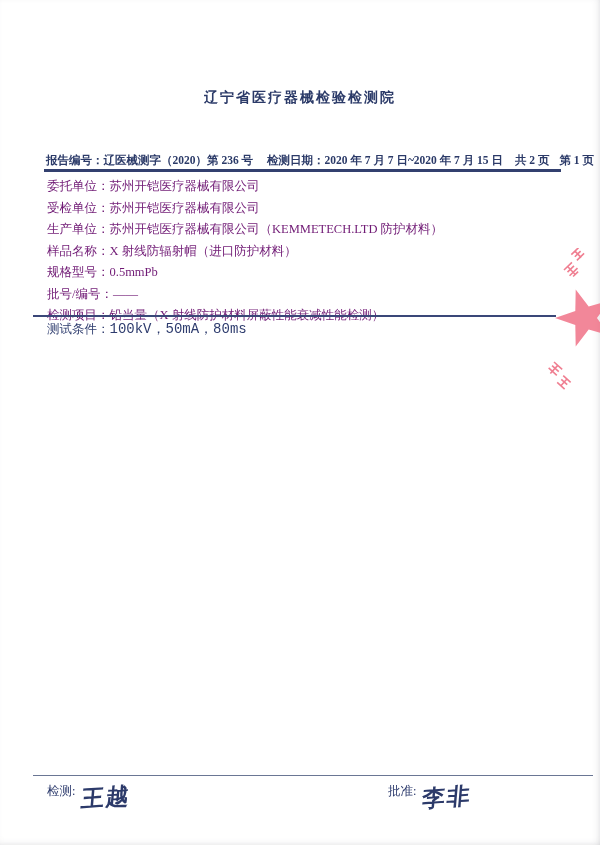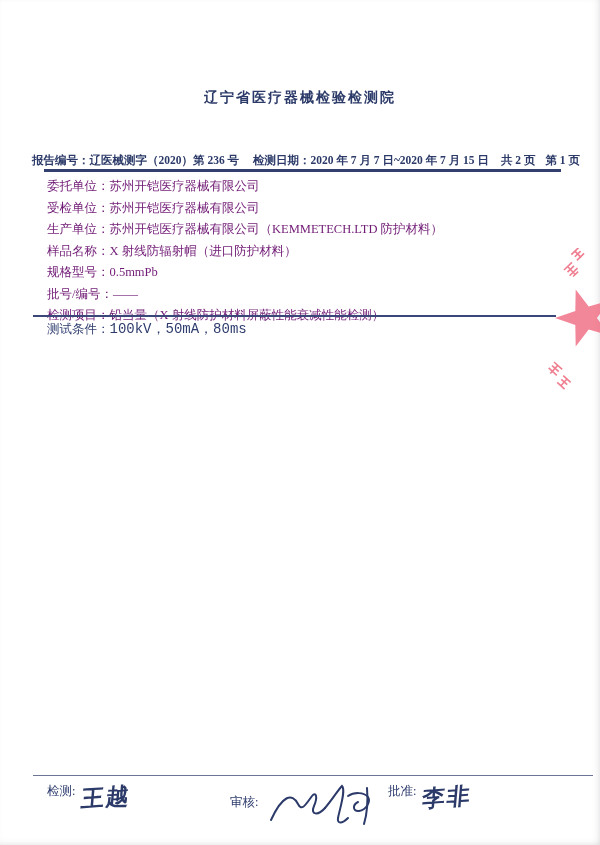--- a/index.html
+++ b/index.html
@@ -23,21 +23,21 @@
     color: #2b3a68;
   }
   .report-title {
     position: absolute; top: 121px; left: 0; right: 0;
     text-align: center;
     font-size: 24px; font-weight: bold;
     letter-spacing: 22px; padding-left: 22px;
     color: #2b3a68;
   }
   .meta-line {
-    position: absolute; top: 153px; left: 32px; right: 30px;
+    position: absolute; top: 153px; left: 46px; right: 30px;
     font-size: 11.5px; font-weight: bold;
     white-space: nowrap;
     color: #2b3a68;
   }
   .meta-line .sep { display: inline-block; }
   .m-date  { margin-left: 14px; }
   .m-total { margin-left: 12px; }
   .m-cur   { margin-left: 10px; }
   .rule-thick {
     position: absolute; top: 169px; left: 44px; width: 517px; height: 2.5px;
@@ -154,28 +154,18 @@
       </g>
     </g>
   </svg>
 
   <div class="rule-footer"></div>
 
   <div class="footer-row">
     <div class="sig-block sig-tester">
       <span class="sig-label">检测:</span><span class="handwriting">王越</span>
     </div>
-    <div class="sig-block sig-reviewer">
-      <span class="sig-label">审核:</span><svg class="scribble-svg" width="112" height="48" viewBox="0 0 112 48">
-        <g fill="none" stroke="#2c3a6a" stroke-width="2" stroke-linecap="round">
-          <path d="M3 38 C 14 14, 24 10, 30 22 C 34 30, 38 22, 44 14 C 48 9, 50 15, 46 24 C 42 33, 50 34, 57 26"></path>
-          <path d="M57 26 C 64 18, 70 8, 74 4 C 78 8, 72 26, 70 36 C 69 42, 74 42, 80 36"></path>
-          <path d="M80 14 C 86 10, 96 10, 100 15 C 103 20, 98 28, 91 29 C 85 30, 84 23, 90 20"></path>
-          <path d="M99 6 C 100 18, 99 32, 96 42"></path>
-        </g>
-      </svg>
-    </div>
     <div class="sig-block sig-approver">
       <span class="sig-label">批准:</span><span class="handwriting">李非</span>
     </div>
   </div>
 
 </div>
 
 </body></html>

